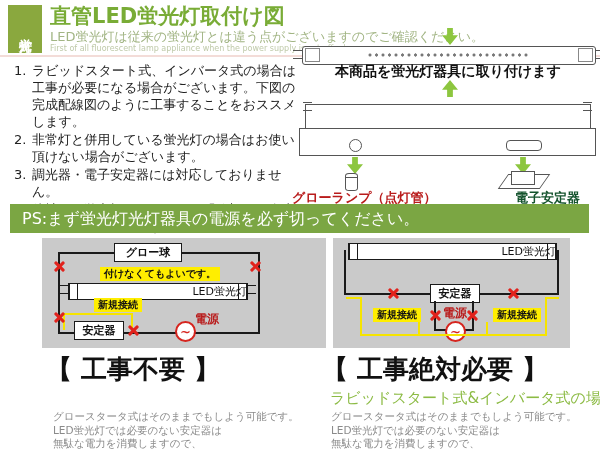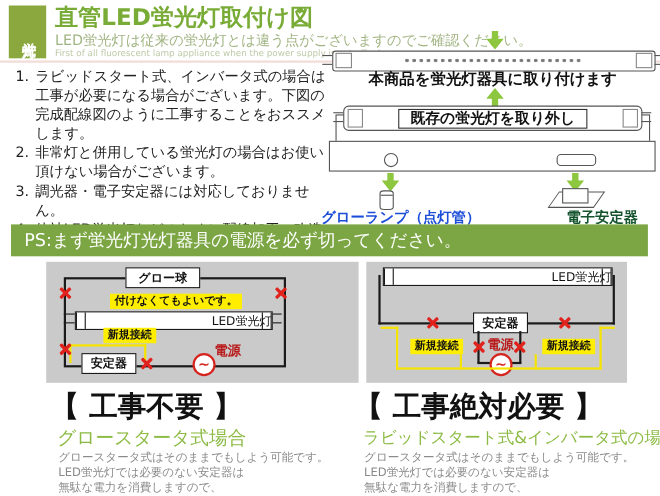--- a/index.html
+++ b/index.html
@@ -42,21 +42,21 @@
          display:flex;align-items:center;justify-content:center;z-index:3;}
   .tube2-cap{position:absolute;top:2px;width:12px;height:15px;border:1px solid #888;background:#fff;}
   .tube2-label{border:1.5px solid #333;background:#fff;font-size:13.5px;font-weight:bold;color:#111;
                padding:0 10px;line-height:16px;white-space:nowrap;}
   .glow-socket{left:349px;top:139px;width:11px;height:11px;border:1.5px solid #555;border-radius:50%;background:#fff;z-index:4;}
   .ballast-slot{left:506px;top:140px;width:34px;height:9px;border:1.5px solid #555;border-radius:4px;background:#fff;z-index:4;}
   .glow-cyl{left:345px;top:173px;width:11px;height:16px;border:1.5px solid #555;border-radius:4px/3px;background:#fff;}
   .glow-cyl:before{content:"";position:absolute;left:0;top:3px;width:100%;border-top:1px solid #555;}
   .ballast-3d{left:503px;top:174px;width:40px;height:13px;border:1.5px solid #555;background:#fff;transform:skewX(-35deg);}
   .ballast-3d-in{left:511px;top:171px;width:22px;height:12px;border:1.5px solid #555;background:#fff;}
-  .glow-label{left:292px;top:189px;width:132px;text-align:center;font-size:13px;font-weight:bold;color:#1d4ed8;white-space:nowrap;}
+  .glow-label{left:292px;top:189px;width:132px;text-align:center;font-size:13px;font-weight:bold;color:#b91c1c;white-space:nowrap;}
   .eballast-label{left:468px;top:189px;width:112px;text-align:right;font-size:13px;font-weight:bold;color:#14532d;white-space:nowrap;}
 
   
   .banner{left:10px;top:204px;width:579px;height:29px;background:#7ba643;color:#fff;
           font-size:16px;line-height:29px;padding-left:12px;box-sizing:border-box;white-space:nowrap;}
 
   
   .panel{background:#cacaca;}
   .panel-l{left:42px;top:238px;width:284px;height:110px;}
   .panel-r{left:333px;top:238px;width:237px;height:110px;}
@@ -122,25 +122,20 @@
   </div>
   <div class="abs pins" style="left:293px;top:50px;"></div>
   <div class="abs pins" style="left:595px;top:50px;"></div>
 
   <div class="abs step1-label">本商品を蛍光灯器具に取り付けます</div>
 
   <div class="abs garrow up" style="left:442px;top:80px;"></div>
 
   <div class="abs fix-back"></div>
   <div class="abs fix-front"></div>
-  <div class="abs tube2">
-    <div class="tube2-cap" style="left:3px;"></div>
-    <div class="tube2-cap" style="right:3px;"></div>
-    <span class="tube2-label">既存の蛍光灯を取り外し</span>
-  </div>
   <div class="abs pins" style="left:303px;top:102px;z-index:3;"></div>
   <div class="abs pins" style="left:583px;top:102px;z-index:3;"></div>
 
   <div class="abs glow-socket"></div>
   <div class="abs ballast-slot"></div>
 
   <div class="abs garrow" style="left:347px;top:157px;"></div>
   <div class="abs garrow" style="left:515px;top:157px;"></div>
 
   <div class="abs glow-cyl"></div>
@@ -210,21 +205,20 @@
     <div class="abs ywire" style="left:13px;top:59px;width:16px;height:2px;"></div>
     <div class="abs ywire" style="left:212px;top:59px;width:14px;height:2px;"></div>
     <div class="abs ywire" style="left:85px;top:84px;width:2px;height:14px;"></div>
     <div class="abs ywire" style="left:153px;top:84px;width:2px;height:14px;"></div>
 
     <div class="abs ylabel" style="left:40px;top:70px;">新規接続</div>
     <div class="abs ylabel" style="left:160px;top:70px;">新規接続</div>
   </div>
 
   <div class="abs big-head" style="left:46px;top:352px;">【 工事不要 】</div>
-  <div class="abs sub-head" style="left:52px;top:387px;font-size:17px;">グロースタータ式場合</div>
   <div class="abs body-txt" style="left:53px;top:410px;">
     <div>グロースタータ式はそのままでもしよう可能です。</div>
     <div>LED蛍光灯では必要のない安定器は</div>
     <div>無駄な電力を消費しますので、</div>
     <div>上図のように配線工事の実施をお勧めします。</div>
   </div>
 
   <div class="abs big-head" style="left:322px;top:352px;">【 工事絶対必要 】</div>
   <div class="abs sub-head" style="left:330px;top:389px;font-size:15px;">ラビッドスタート式&amp;インバータ式の場合</div>
   <div class="abs body-txt" style="left:331px;top:410px;">

